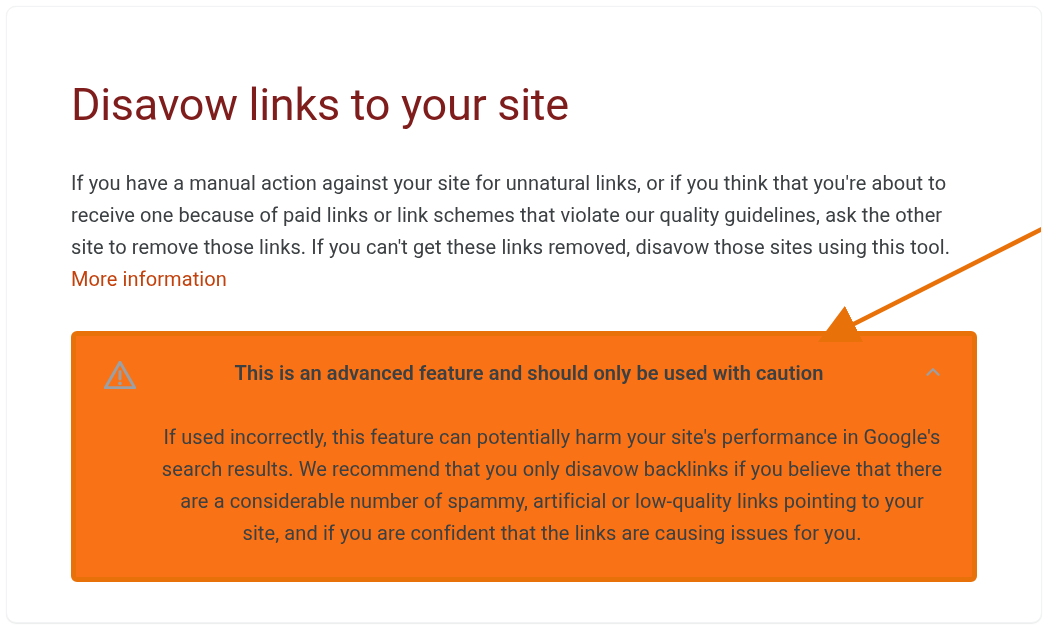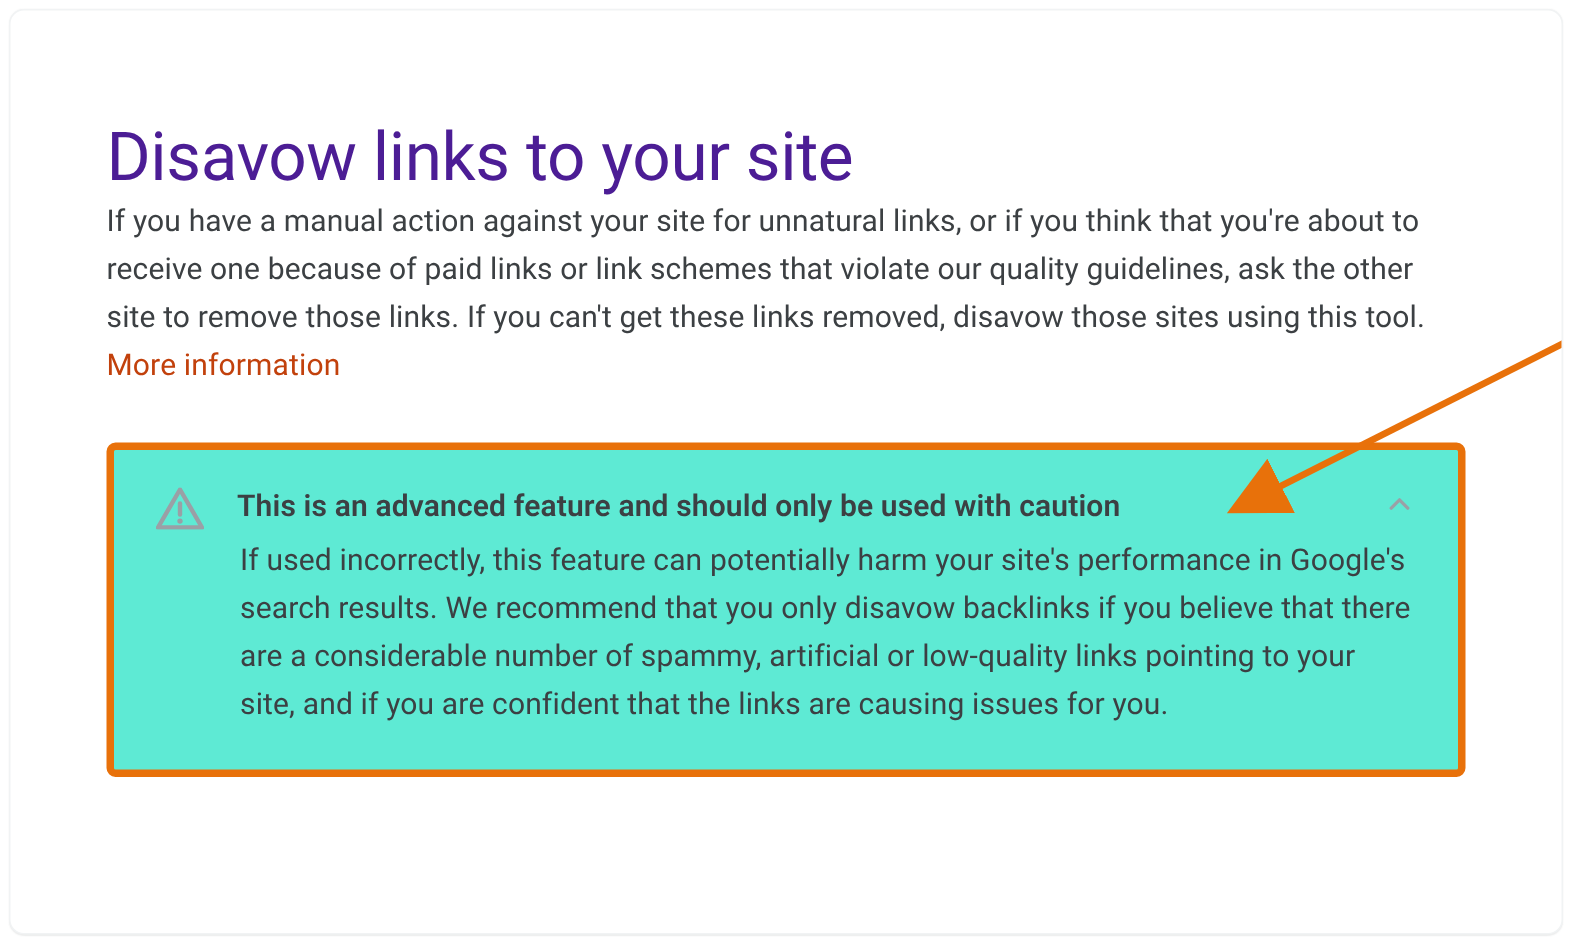--- a/index.html
+++ b/index.html
@@ -25,43 +25,45 @@
       height: 617px;
       position: relative;
       overflow: hidden;
     }
     .content {
       padding: 72px 64px 0 64px;
     }
     .page-title {
       font-size: 45px;
       font-weight: 400;
-      color: #4c1d95;
+      color: #7f1d1d;
       letter-spacing: -0.3px;
+      margin-bottom: 36px;
       line-height: 1.15;
     }
     .intro-text {
       font-size: 20px;
       color: #3c4043;
       line-height: 1.6;
       letter-spacing: 0.1px;
       max-width: 880px;
     }
     .more-info-link {
       color: #c2410c;
       text-decoration: none;
       cursor: pointer;
     }
     .warning-box {
       margin-top: 36px;
-      background: #5eead4;
+      background: #f97316;
       border-radius: 6px;
       padding: 24px 28px 28px 28px;
       position: relative;
       border: 5px solid #e8710a;
+      text-align: center;
     }
     .warning-header {
       display: flex;
       align-items: flex-start;
       gap: 22px;
     }
     .warning-icon-wrap {
       flex-shrink: 0;
       padding-top: 1px;
     }
@@ -76,20 +78,21 @@
     .chevron-wrap {
       flex-shrink: 0;
       padding-top: 1px;
       cursor: pointer;
     }
     .warning-body {
       font-size: 20px;
       color: #3c4043;
       line-height: 1.6;
       letter-spacing: 0.1px;
+      margin-top: 28px;
       margin-left: 56px;
       max-width: 790px;
     }
     .annotation-arrow {
       position: absolute;
       top: 214px;
       left: 809px;
       pointer-events: none;
       z-index: 10;
     }

